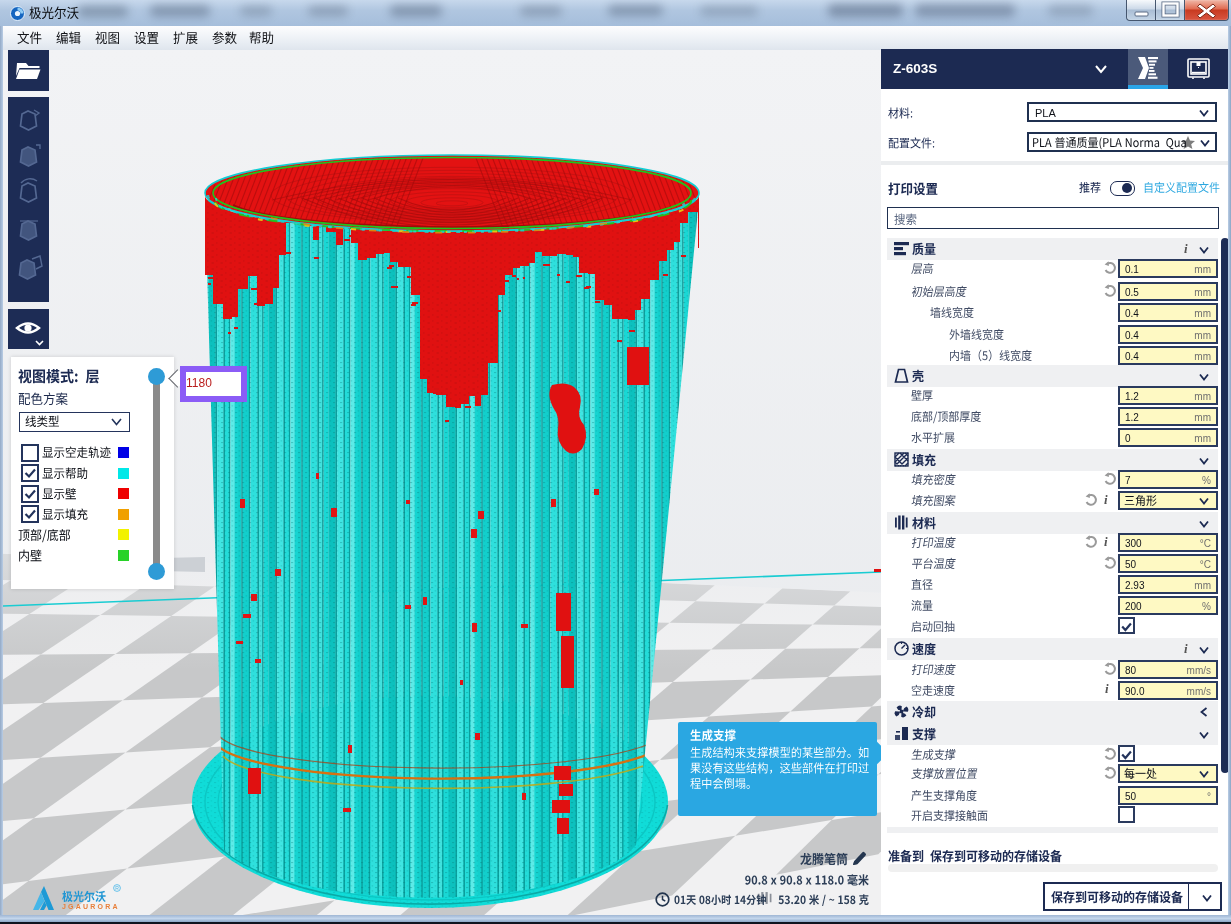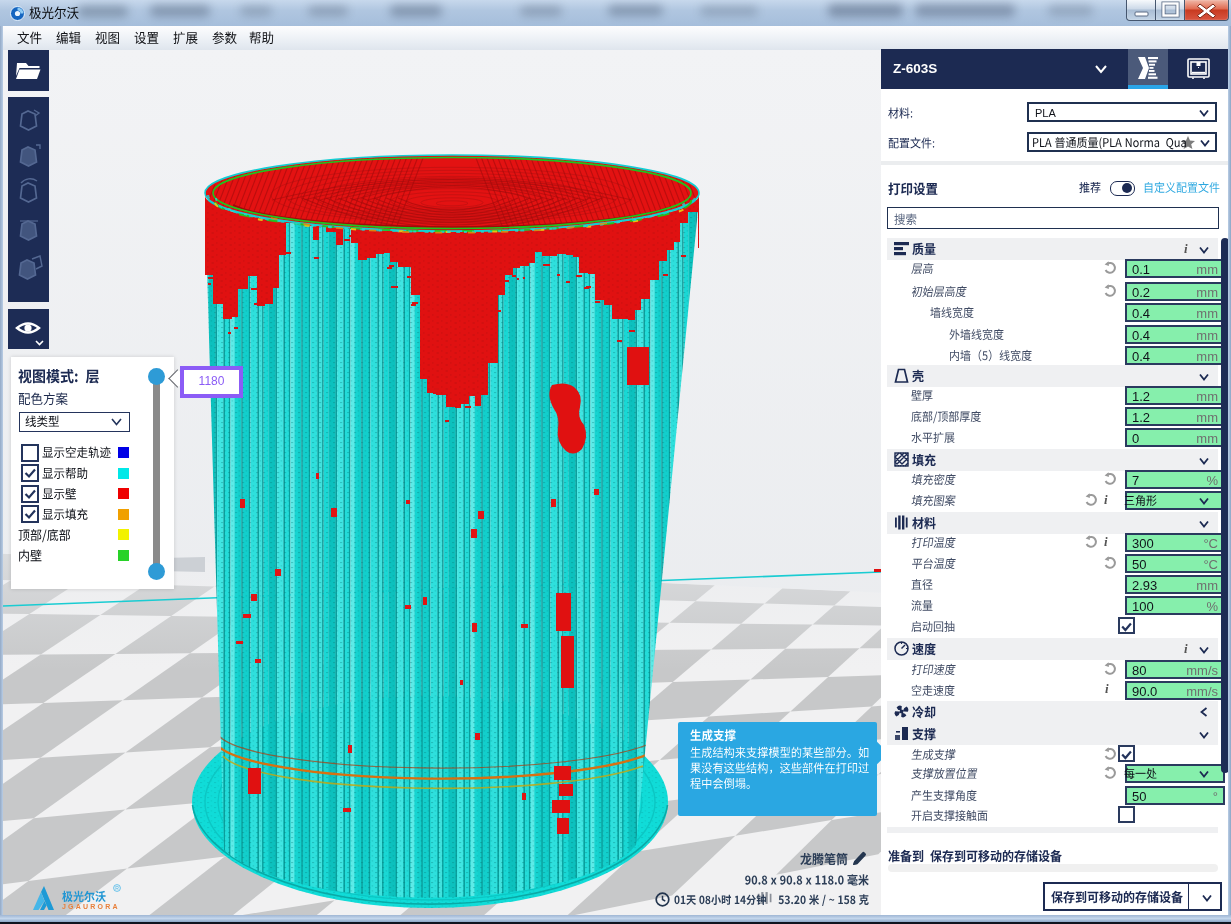--- a/index.html
+++ b/index.html
@@ -20,36 +20,36 @@
 .tbx{background:#1d2c55}
 #openbtn{left:8px;top:50px;width:41px;height:41px}
 #toolcol{left:8px;top:97px;width:41px;height:205px}
 #eyebox{left:8px;top:309px;width:41px;height:40px}
 
 #vmpanel{left:11px;top:357px;width:163px;height:232px;background:#fff;box-shadow:0 0 4px rgba(0,0,0,.15)}
 .cbx{position:absolute;width:14px;height:14px;background:#fff;border:2px solid #24345c}
 .swatch{position:absolute;width:11px;height:11px}
 #vslider{left:153px;top:377px;width:7px;height:194px;background:#8a8a8a;border-radius:4px}
 .sknob{position:absolute;width:17px;height:17px;border-radius:50%;background:#2e9bd6}
-#flag1180{left:180px;top:366px;width:55px;height:24px;background:#fff;border:4px solid #8b5cf6;font-size:12px;color:#8b5cf6;text-align:center;line-height:23px}
+#flag1180{left:180px;top:366px;width:55px;height:24px;background:#fff;border:6px solid #8b5cf6;font-size:12px;color:#b91c1c;line-height:23px}
 #flagarr{left:171px;top:372px;width:12px;height:12px;background:#fff;border-left:1px solid #60646a;border-bottom:1px solid #60646a;transform:rotate(45deg)}
 
 #ttip{left:678px;top:722px;width:199px;height:94px;box-sizing:border-box;background:#2aa7e2;border-radius:2px;padding:10px 6px 12px 12px}
 #ttarr{left:869px;top:745px;width:16px;height:16px;background:#2aa7e2;transform:rotate(45deg)}
 
 #rpanel{left:881px;top:49px;width:347px;height:866px;background:#fff}
 #rphead{position:absolute;left:0;top:0;width:347px;height:40px;background:#1c2a52}
 #tabsel{position:absolute;left:247px;top:0;width:40px;height:36px;background:#4b5a7a}
 #tabund{position:absolute;left:247px;top:36px;width:40px;height:4px;background:#2aa5e8}
 .ddbox{position:absolute;left:146px;width:190px;height:20px;background:#fff;border:2px solid #1f3050;font-size:11px;color:#10131a;line-height:19px;padding-left:6px;box-sizing:border-box}
 #psep{position:absolute;left:0;top:112px;width:347px;height:4px;background:#ebedef}
 #searchbox{position:absolute;left:6px;top:158px;width:332px;height:22px;border:1px solid #1f3050;box-sizing:border-box}
 
 .shead{position:absolute;left:6px;width:331px;height:22px;background:#eff0f2}
-.inbox{position:absolute;left:244px;width:100px;height:19px;background:#86efac;border:2px solid #2a3a5e;box-sizing:border-box;font-size:13px;color:#10131a}
+.inbox{position:absolute;left:237px;width:100px;height:19px;background:#fef9c3;border:2px solid #2a3a5e;box-sizing:border-box;font-size:10px;color:#10131a}
 .inval{position:absolute;left:5px;top:1px;line-height:15px}
 .inunit{position:absolute;right:5px;top:1px;line-height:15px;color:#6f6f6f}
 .undo{position:absolute;width:14px;height:14px}
 .iic{position:absolute;font-size:13px;color:#555;font-style:italic;font-family:"Liberation Serif",serif;font-weight:bold}
 .chev{position:absolute;width:10px;height:10px}
 .scb{position:absolute;width:13px;height:13px;border:2px solid #2a3a5e;background:#fff}
 #scrollbar{position:absolute;left:340px;top:189px;width:8px;height:535px;background:#1d2c55;border-radius:4px}
 #pbar{position:absolute;left:7px;top:815px;width:330px;height:8px;background:#f0f0f0;border-radius:4px}
 #savebtn{position:absolute;left:162px;top:833px;width:147px;height:29px;background:#fff;border:2px solid #1c2a52;box-sizing:border-box}
 #savechev{position:absolute;left:307px;top:833px;width:34px;height:29px;background:#fff;border:2px solid #1c2a52;border-left:1px solid #1c2a52;box-sizing:border-box}
@@ -628,21 +628,21 @@
     </svg>
     <div class="inbox" style="top:210px">
       <span class="inval">0.1</span>
       <span class="inunit">mm</span>
     </div>
 <svg class="undo" style="left:222px;top:235px" viewBox="0 0 14 14">
       <path d="M4.0 3.0 A4.9 4.9 0 1 1 2.6 9.0" fill="none" stroke="#9a9a9a" stroke-width="2"></path>
       <path d="M5.6 0.2 L5.9 5.0 L1.6 3.4 Z" fill="#9a9a9a"></path>
     </svg>
     <div class="inbox" style="top:233px">
-      <span class="inval">0.2</span>
+      <span class="inval">0.5</span>
       <span class="inunit">mm</span>
     </div>
 <div class="inbox" style="top:254px">
       <span class="inval">0.4</span>
       <span class="inunit">mm</span>
     </div>
 <div class="inbox" style="top:276px">
       <span class="inval">0.4</span>
       <span class="inunit">mm</span>
     </div>
@@ -694,21 +694,21 @@
     </svg>
     <div class="inbox" style="top:505px">
       <span class="inval">50</span>
       <span class="inunit">°C</span>
     </div>
 <div class="inbox" style="top:526px">
       <span class="inval">2.93</span>
       <span class="inunit">mm</span>
     </div>
 <div class="inbox" style="top:547px">
-      <span class="inval">100</span>
+      <span class="inval">200</span>
       <span class="inunit">%</span>
     </div>
 <div class="scb" style="left:237px;top:568px"><svg width="13" height="13">
         <path d="M2.2 6.5 l3.2 3.5 5.5 -6.5" stroke="#24345c" stroke-width="2.2" fill="none"></path>
       </svg></div>
 <svg class="undo" style="left:222px;top:613px" viewBox="0 0 14 14">
       <path d="M4.0 3.0 A4.9 4.9 0 1 1 2.6 9.0" fill="none" stroke="#9a9a9a" stroke-width="2"></path>
       <path d="M5.6 0.2 L5.9 5.0 L1.6 3.4 Z" fill="#9a9a9a"></path>
     </svg>
     <div class="inbox" style="top:611px">

